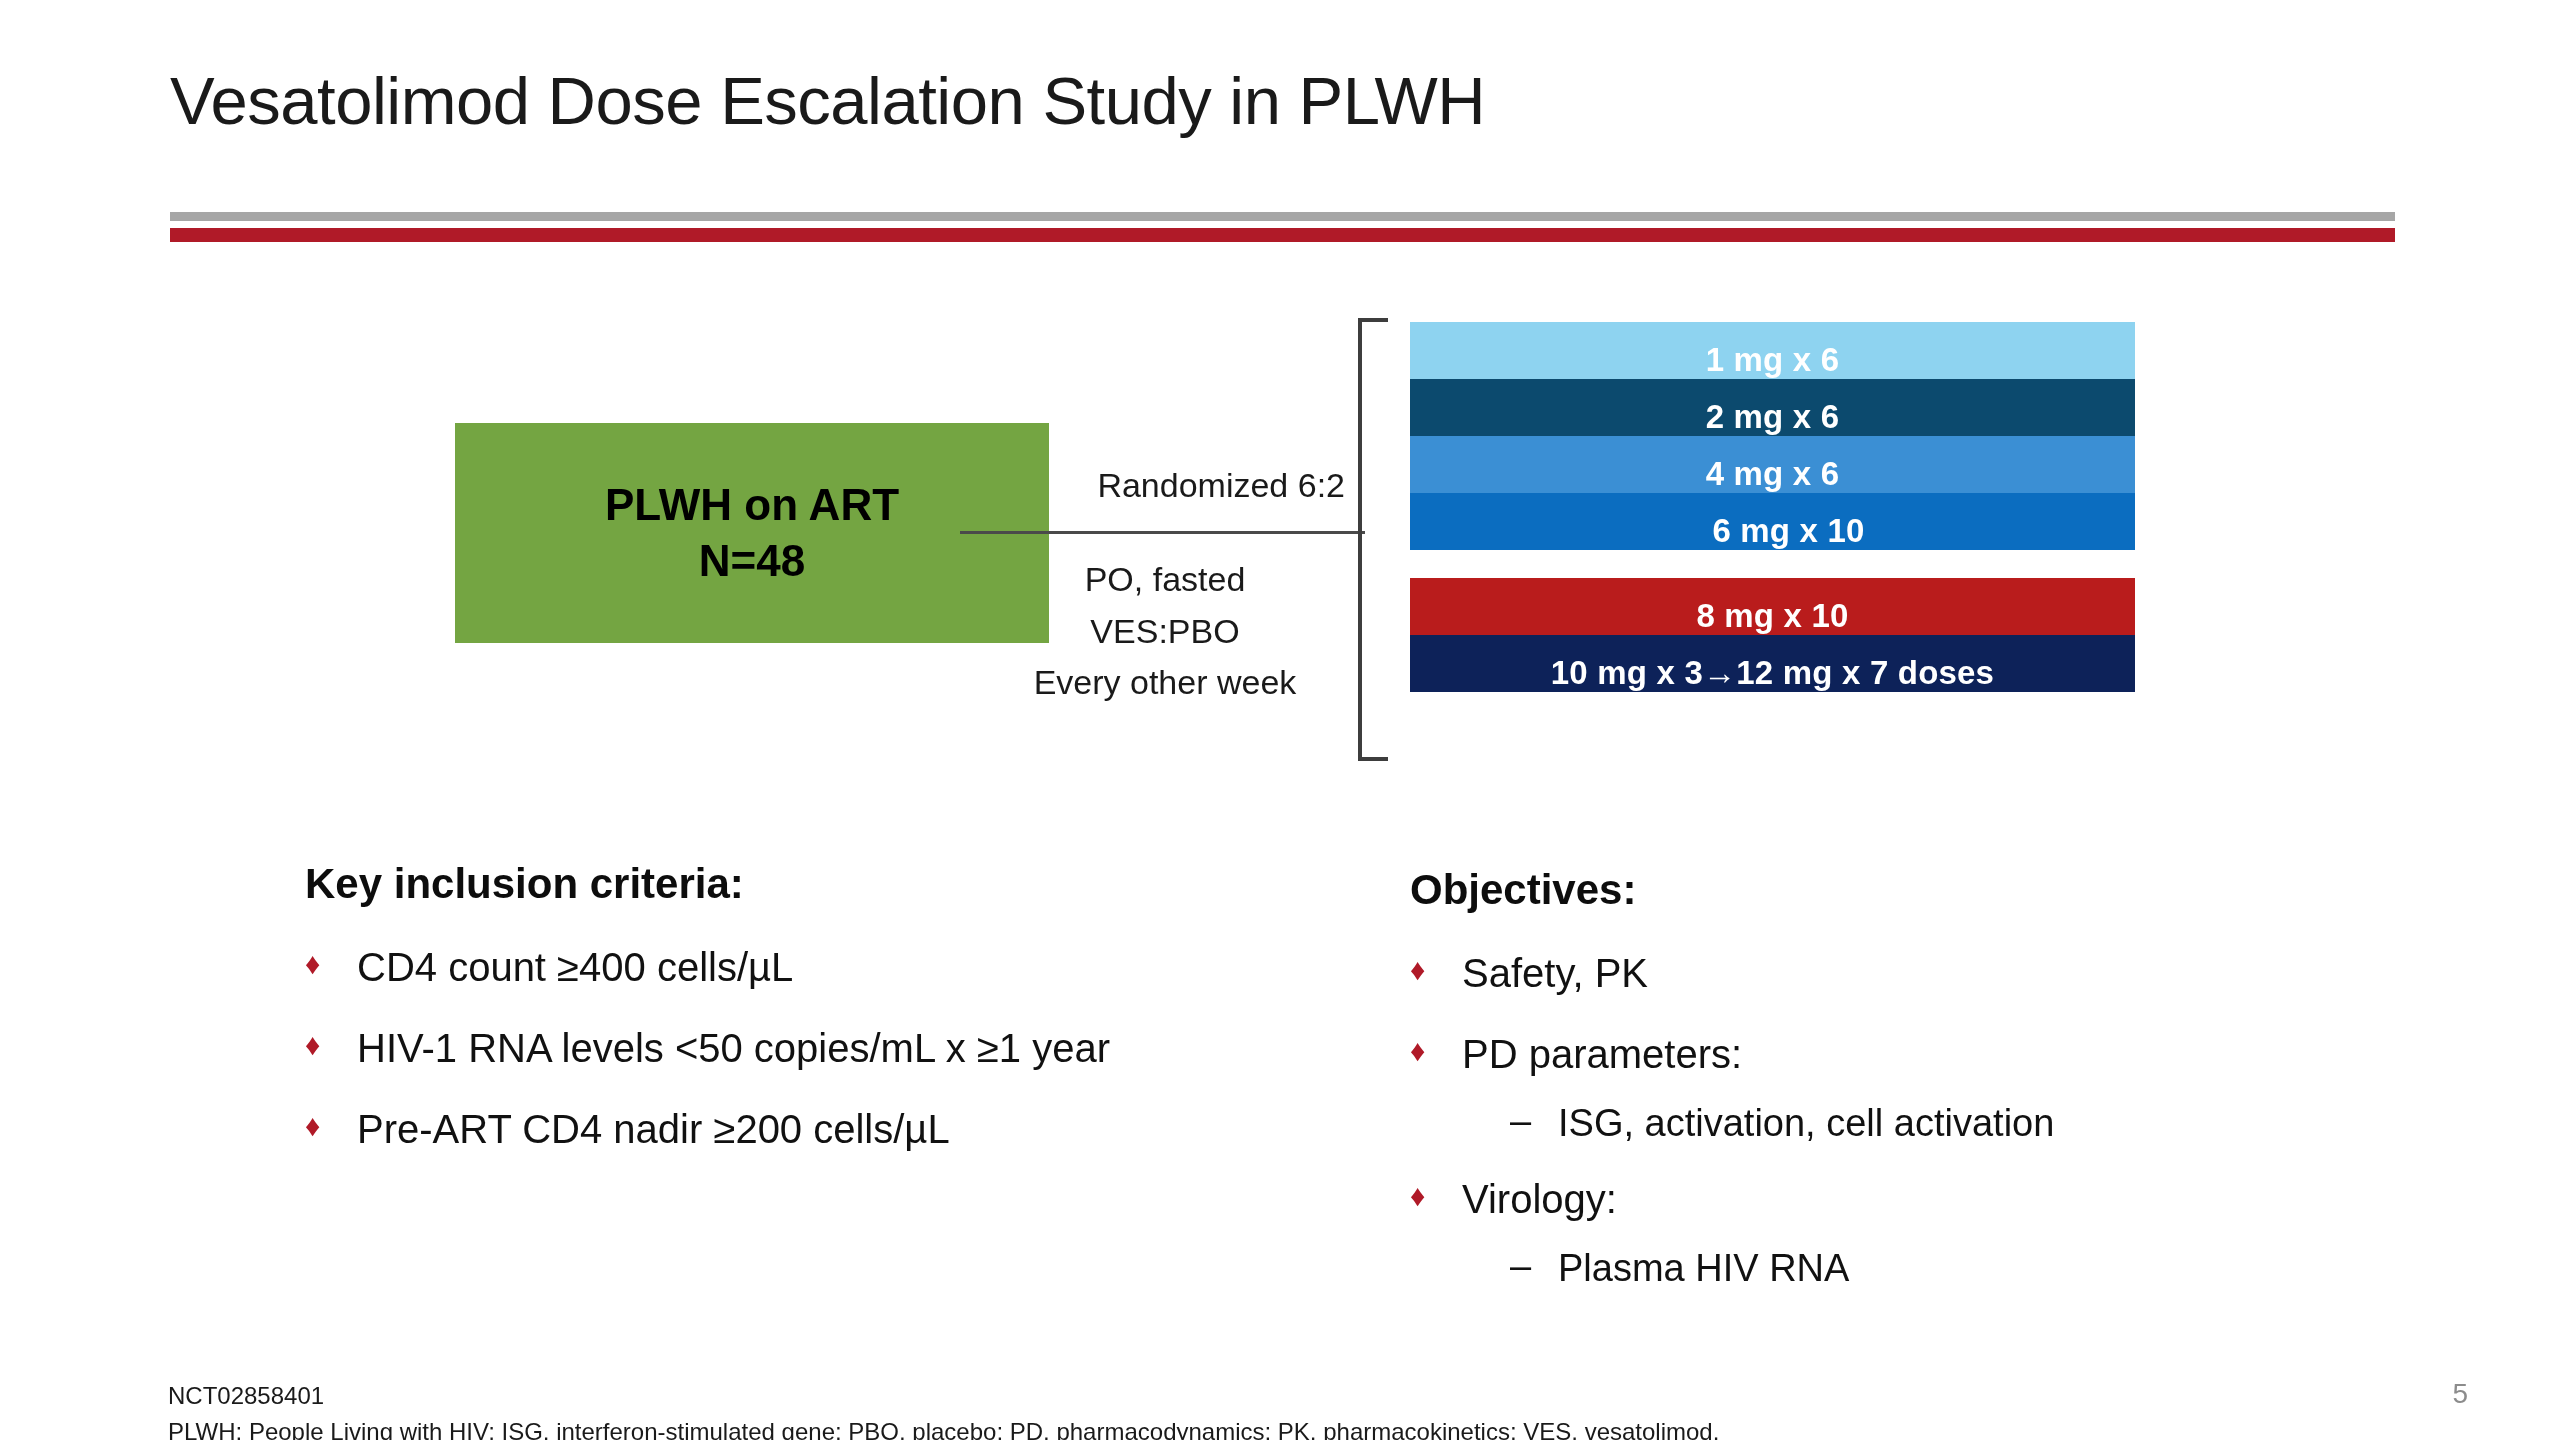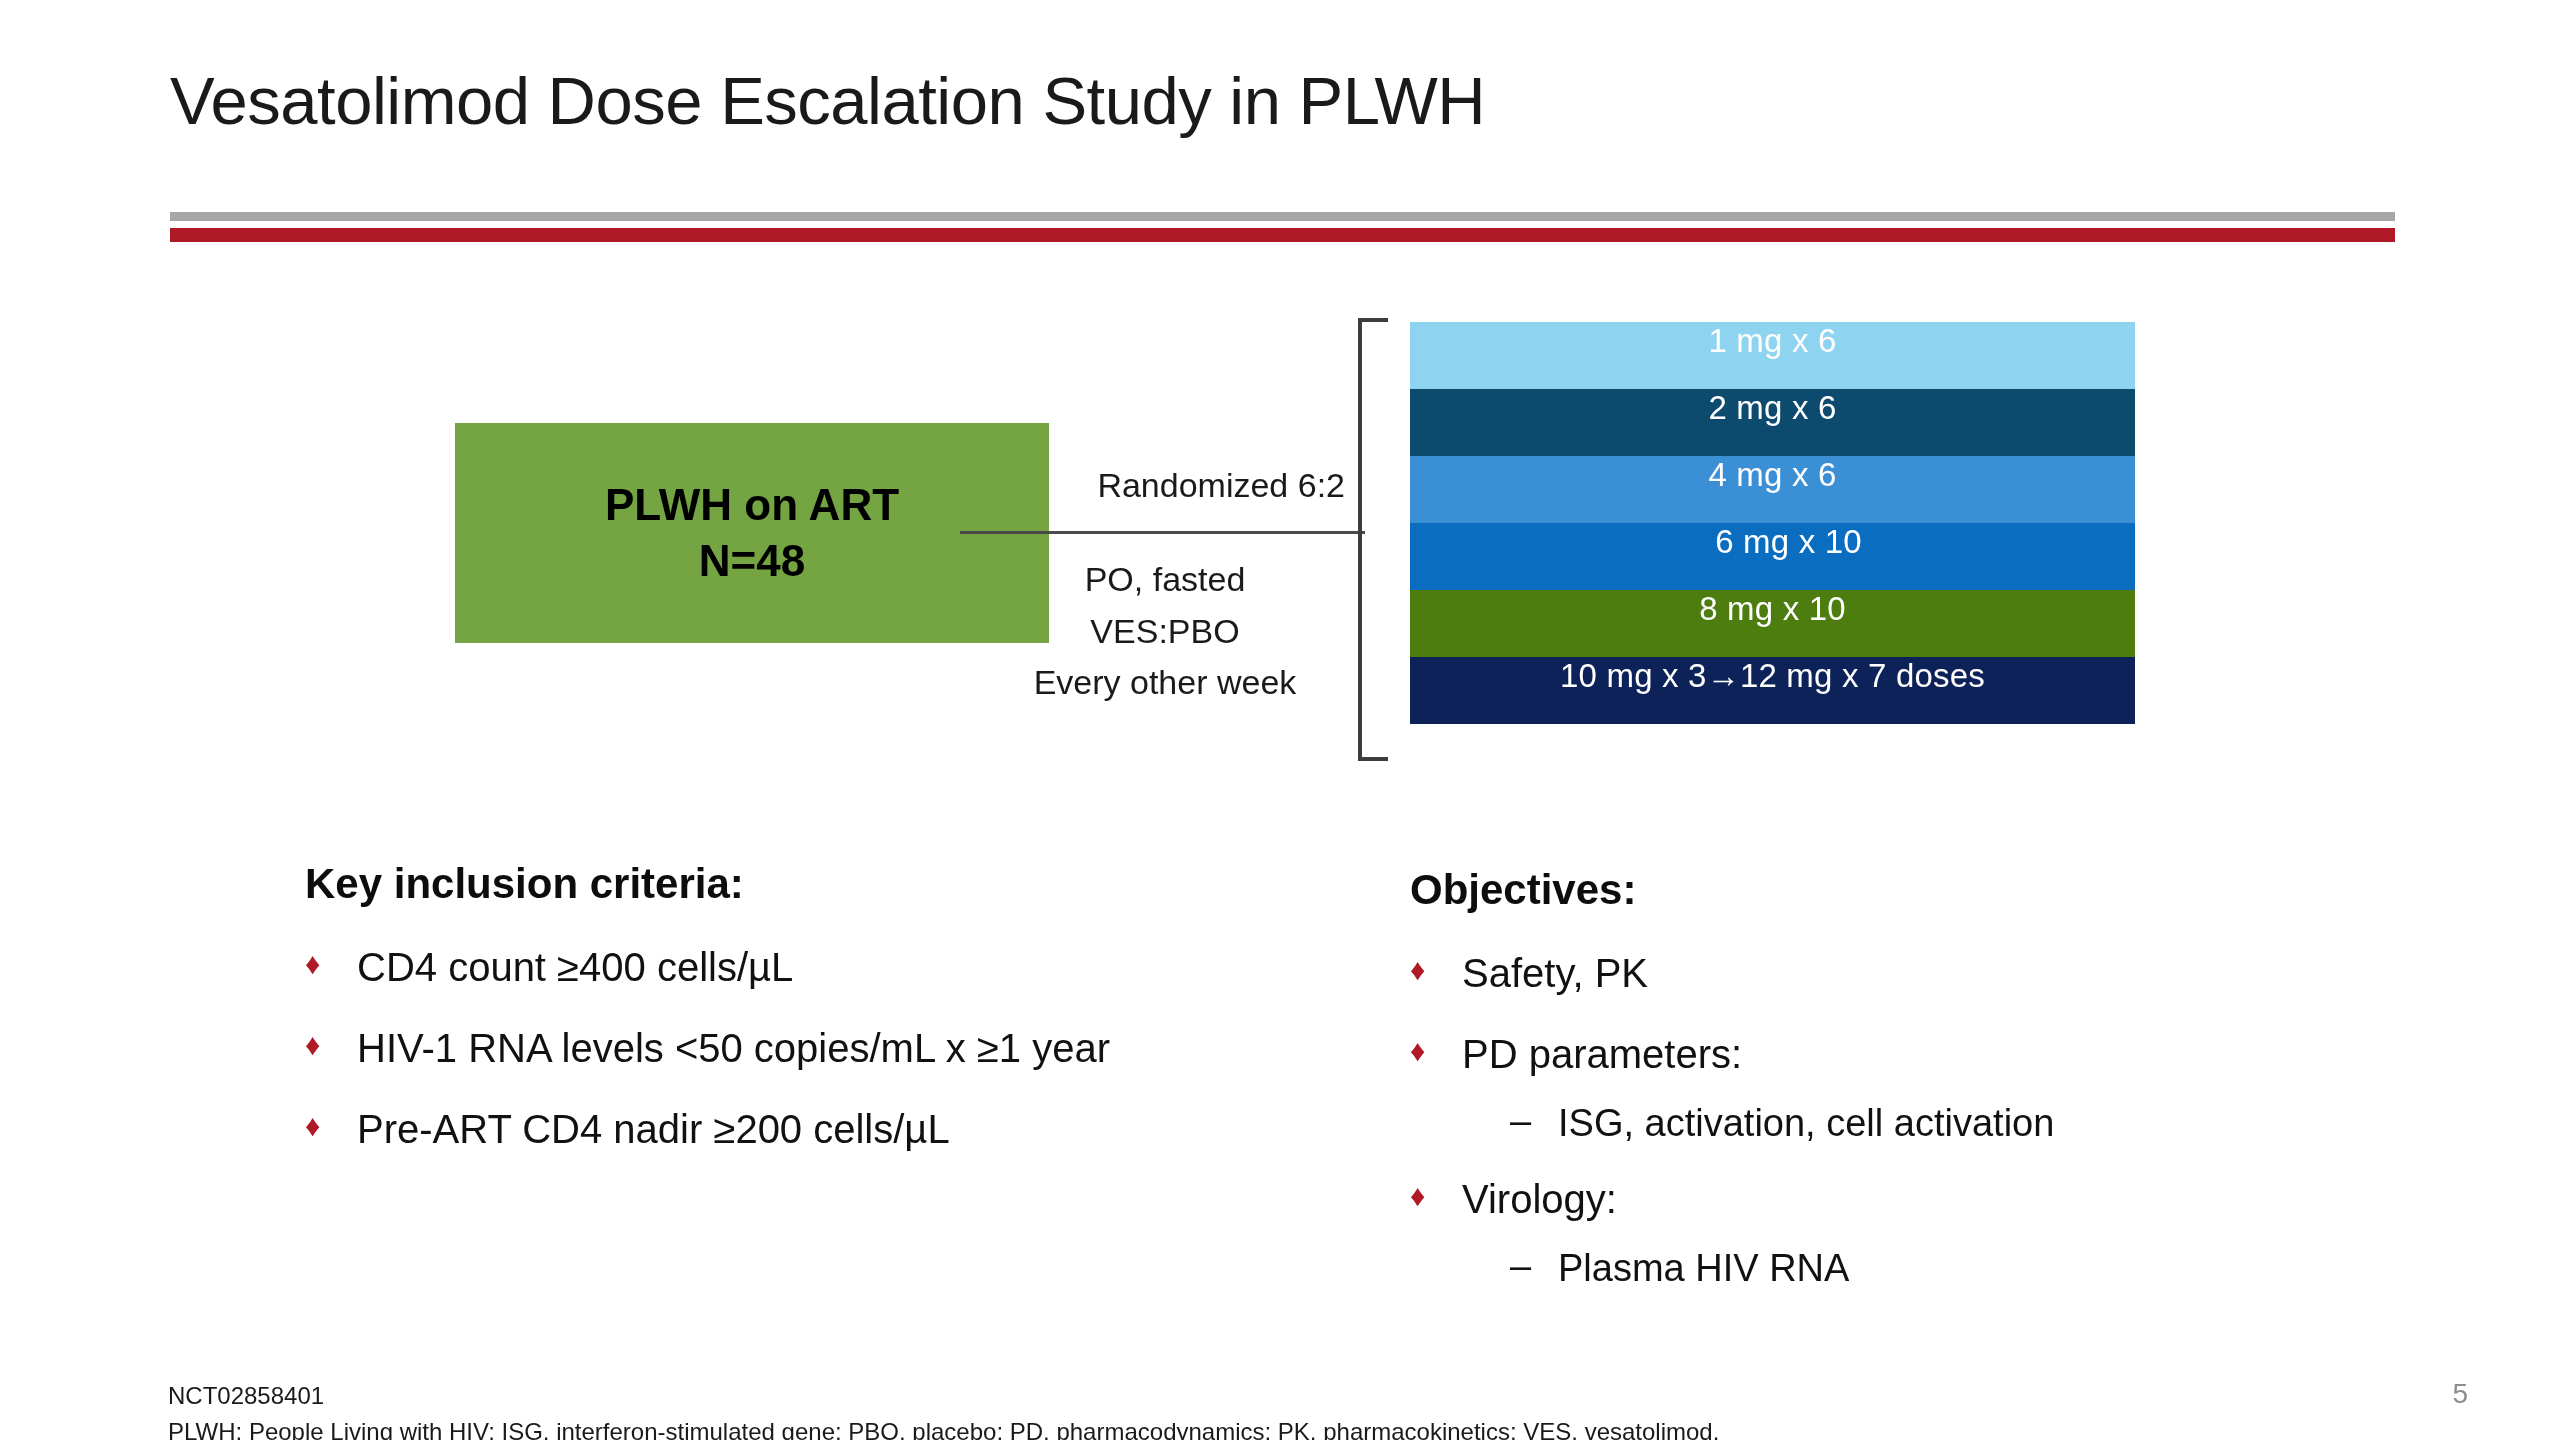--- a/index.html
+++ b/index.html
@@ -127,27 +127,27 @@
   .bracket .bot-arm { bottom: 0; }
 
   
   .dose-stack {
     position: absolute;
     left: 1410px;
     top: 322px;
     width: 725px;
   }
   .dose-row {
-    height: 67px;
+    height: 57px;
     display: flex;
-    align-items: flex-start;
+    align-items: flex-end;
     justify-content: center;
     color: #ffffff;
     font-size: 33px;
-    font-weight: normal;
+    font-weight: bold;
     letter-spacing: 0.2px;
   }
 
   
   .col-left  { position: absolute; left: 305px;  top: 860px; width: 1060px; }
   .col-right { position: absolute; left: 1410px; top: 866px; width: 1030px; }
 
   .col-heading {
     font-size: 42px;
     font-weight: bold;
@@ -246,21 +246,21 @@
         </div>
         <div class="dose-row" style="background: #0c4a6e;">
           <span>2 mg x 6</span>
         </div>
         <div class="dose-row" style="background: rgb(59, 143, 212);">
           <span>4 mg x 6</span>
         </div>
         <div class="dose-row" style="background: rgb(11, 109, 192); padding-left: 32px;">
           <span>6 mg x 10</span>
         </div>
-        <div class="dose-row" style="background: #4d7c0f;">
+        <div class="dose-row" style="background: #b91c1c; margin-top: 28px;">
           <span>8 mg x 10</span>
         </div>
         <div class="dose-row" style="background: rgb(13, 34, 89);">
           <span>10 mg x 3→12 mg x 7 doses</span>
         </div>
       </div>
   </div>
 
   <div class="col-left">
     <div class="col-heading">Key inclusion criteria:</div>

